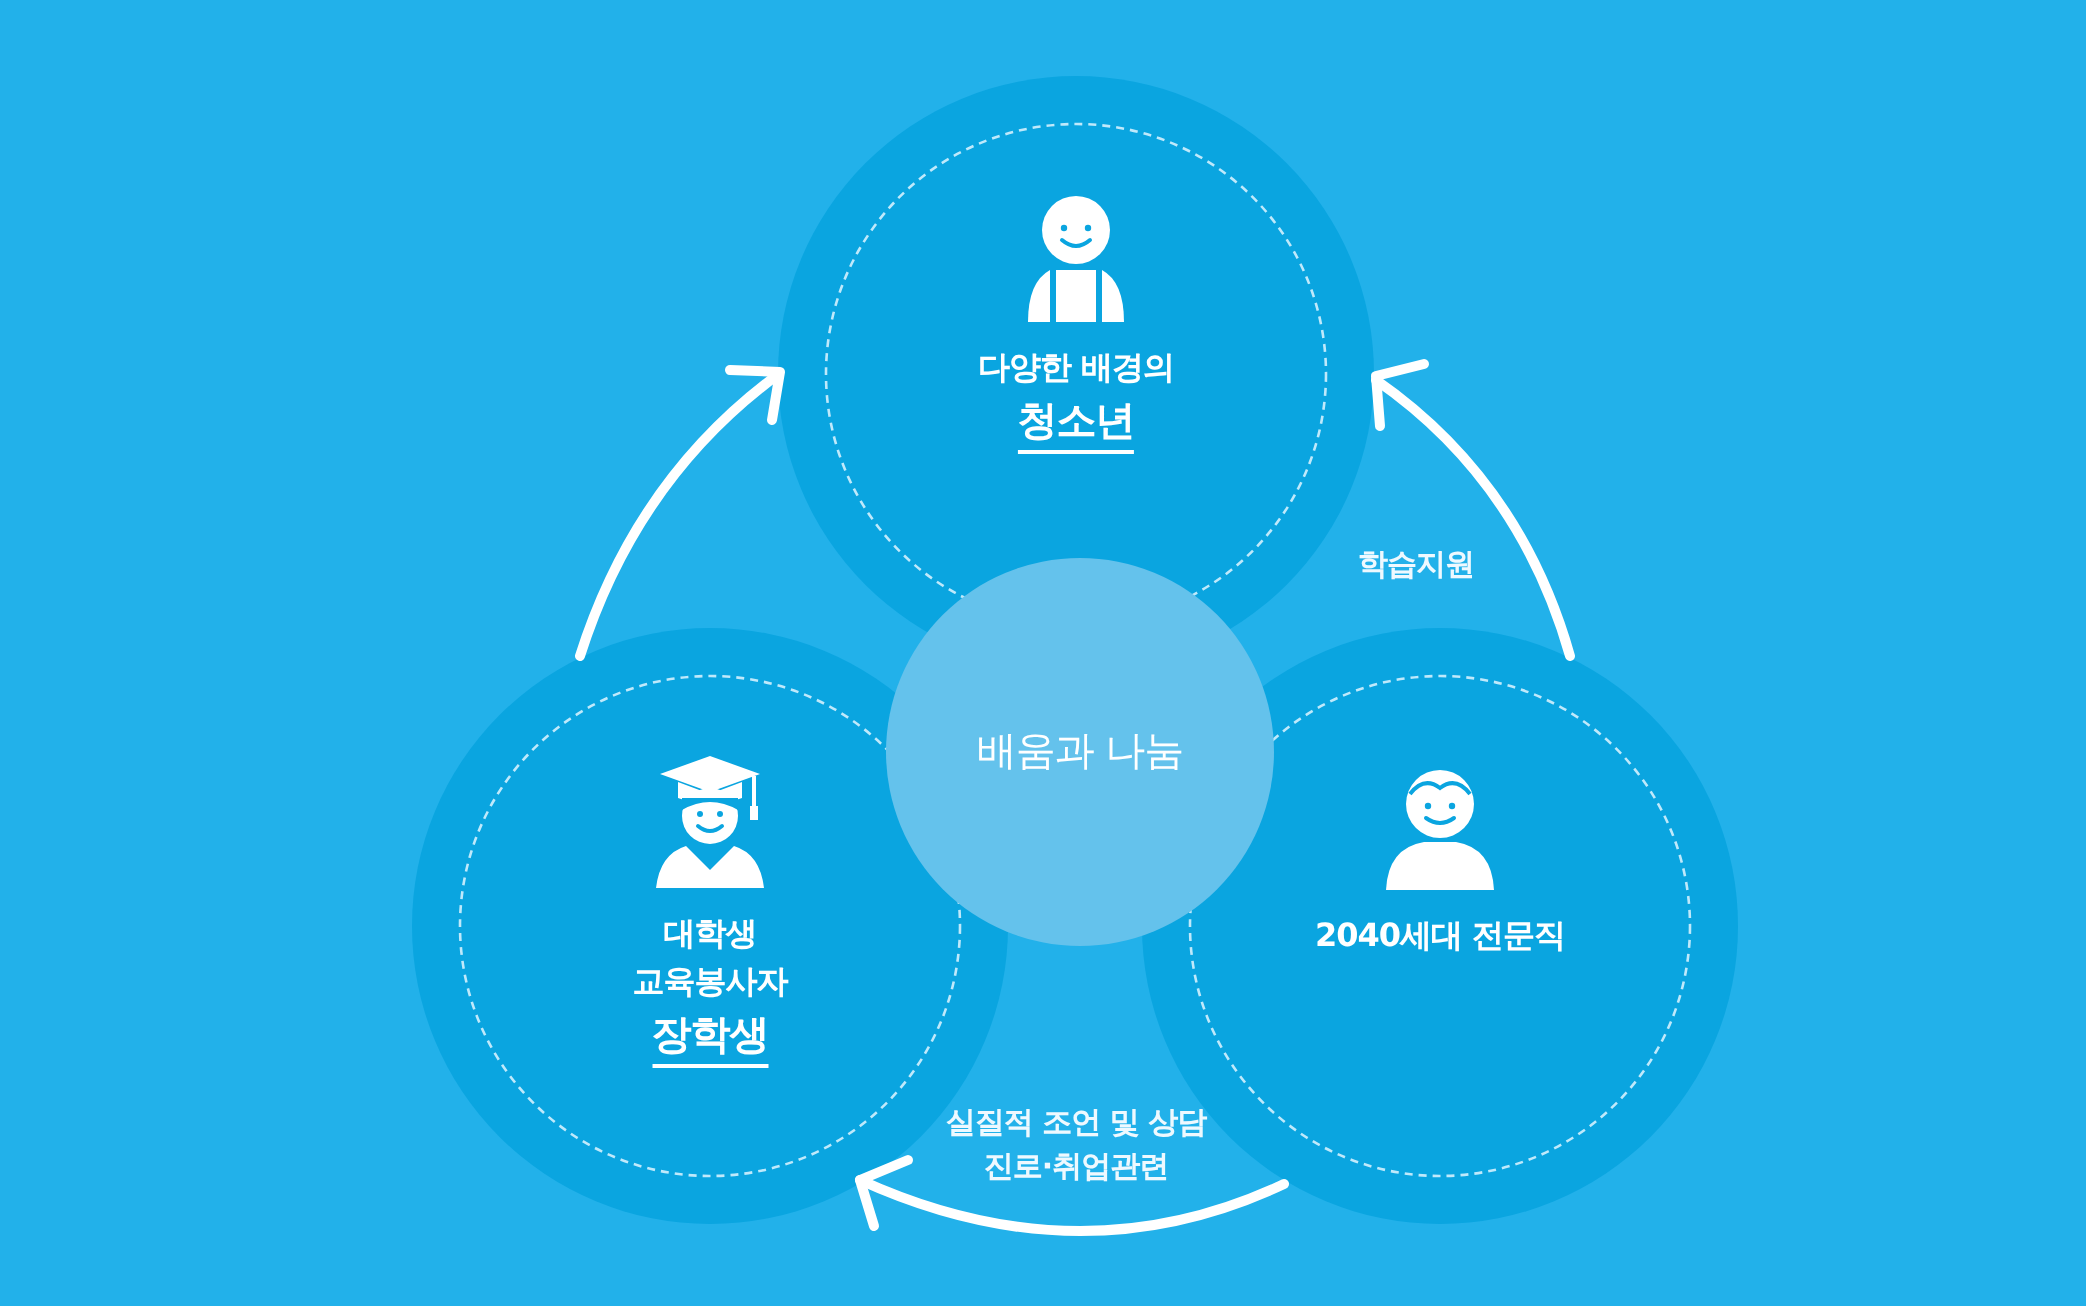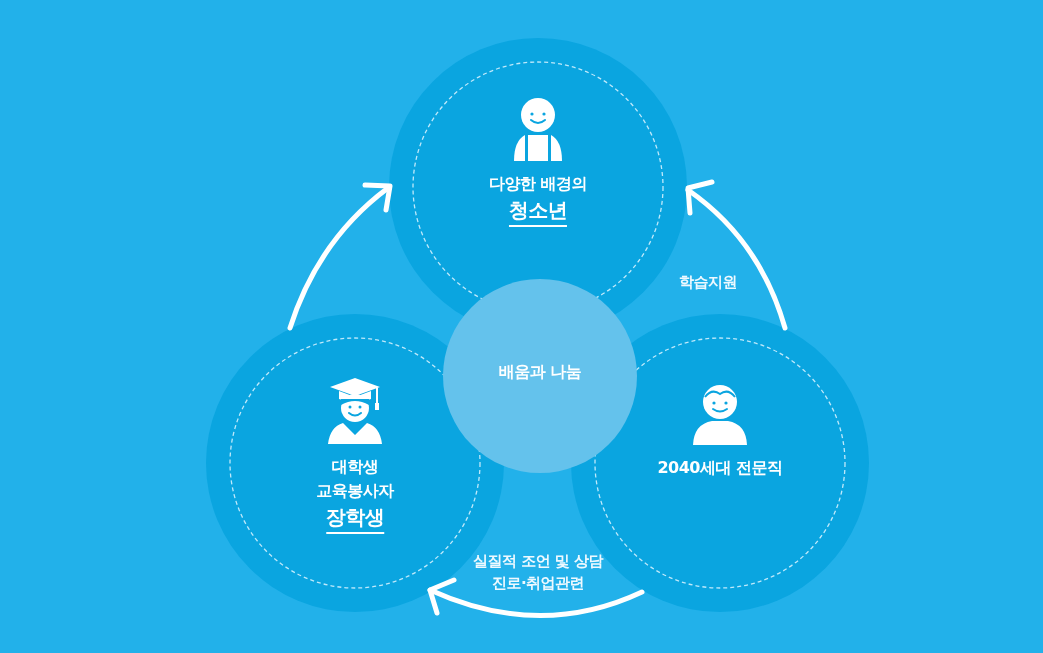--- a/index.html
+++ b/index.html
@@ -14,21 +14,21 @@
       position: absolute; color: #ffffff; text-align: center;
       white-space: nowrap; transform: translateX(-50%);
       letter-spacing: -0.5px;
     }
     .node-sub { font-size: 16px; line-height: 24px; font-weight: bold; }
     .node-title {
       font-size: 20px; line-height: 28px; font-weight: bold;
       display: inline-block; border-bottom: 2px solid #ffffff; padding-bottom: 1px;
     }
     .arrow-text { font-size: 15px; line-height: 22px; font-weight: bold; color: #eef9ff; }
-    .center-text { font-size: 16px; font-weight: bold; }
+    .center-text { font-size: 20px; font-weight: normal; }
     .icon { position: absolute; transform: translateX(-50%); }
   </style>
 </head>
 <body>
 
 <div id="stage">
   <svg width="1043" height="653" viewBox="0 0 1043 653" style="position:absolute;left:0;top:0">
     <defs>
       <clipPath id="clipTop">
           <circle cx="538" cy="187" r="149"></circle>

